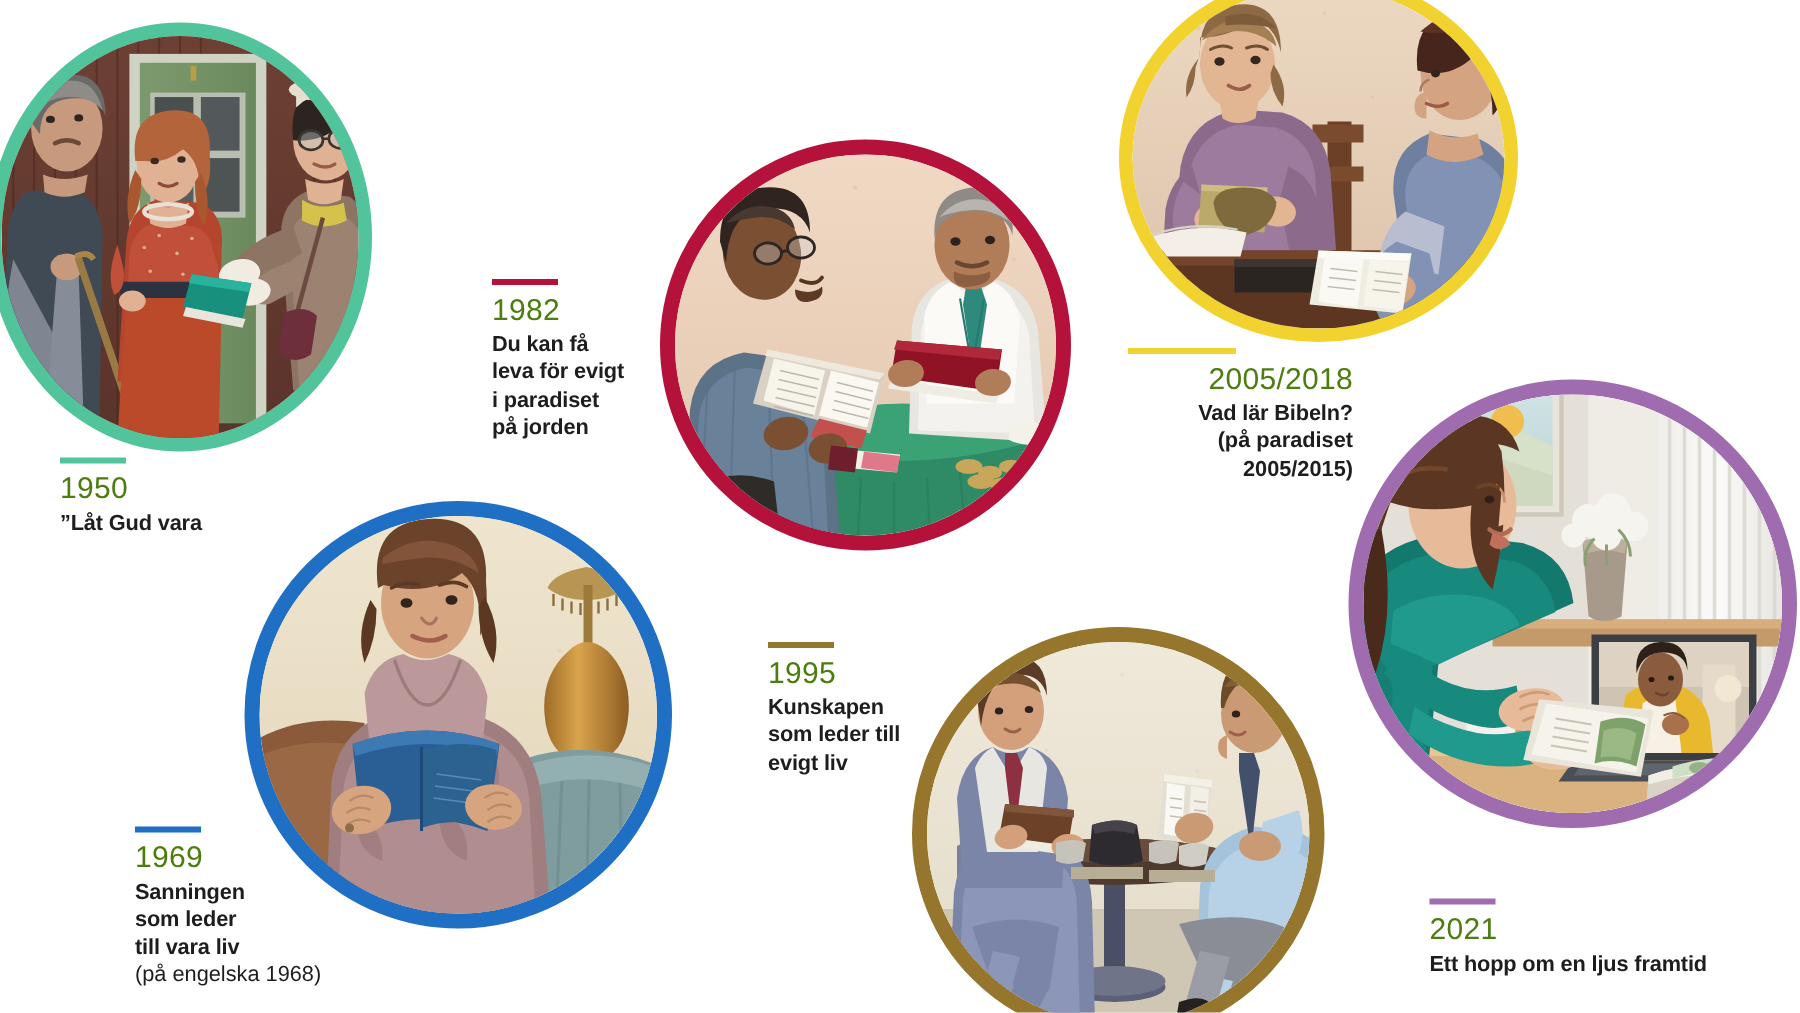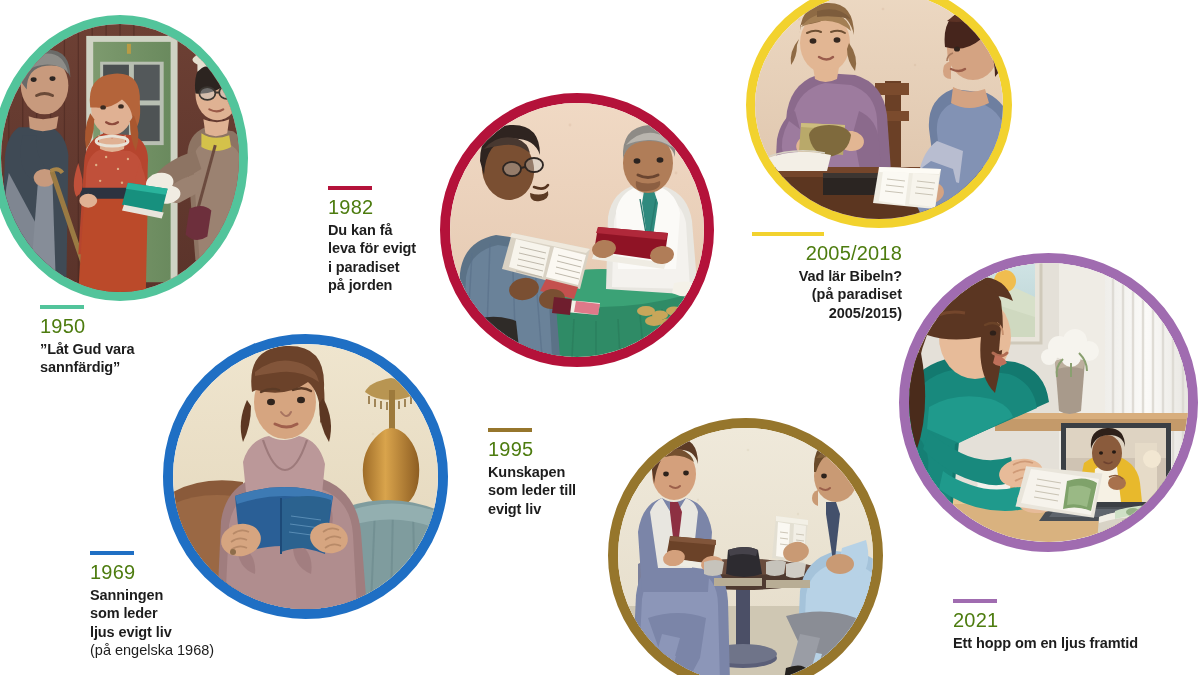--- a/index.html
+++ b/index.html
@@ -159,21 +159,20 @@
         </g>
       </g>
     </svg>
   </div>
 
   <div class="caption" style="left:40px;top:305px;width:190px;">
     <div class="rule" style="background:#52c49b;"></div>
     <div class="year">1950</div>
     <div class="title">
       <div>”Låt Gud vara</div>
-      <div>sannfärdig”</div>
     </div>
   </div>
 
   <div class="medallion" style="left:440px;top:93px;width:274px;height:274px;border:10px solid #b4123a;">
     <svg viewBox="0 0 254 254" preserveAspectRatio="xMidYMid slice">
       <defs>
         <linearGradient id="bg82" x1="0" y1="0" x2="0" y2="1">
           <stop offset="0" stop-color="#f0d9c4"></stop>
             <stop offset="1" stop-color="#e3c6ae"></stop>
         </linearGradient>
@@ -442,21 +441,21 @@
       </g>
     </svg>
   </div>
 
   <div class="caption" style="left:90px;top:551px;width:135px;">
     <div class="rule" style="background:#1f6fc4;"></div>
     <div class="year">1969</div>
     <div class="title">
       <div>Sanningen</div>
       <div>som leder</div>
-      <div>ljus evigt liv</div>
+      <div>till vara liv</div>
     </div>
     <div class="subtitle">(på engelska 1968)</div>
   </div>
 
   <div class="medallion" style="left:608px;top:418px;width:275px;height:275px;border:10px solid #96762c;">
     <svg viewBox="0 0 255 255" preserveAspectRatio="xMidYMid slice">
       <defs>
         <linearGradient id="bg95" x1="0" y1="0" x2="0" y2="1">
           <stop offset="0" stop-color="#efe9da"></stop>
             <stop offset="1" stop-color="#e4dbc8"></stop>
@@ -546,21 +545,21 @@
       <path d="M110 122q18-6 30 0l4 24q-18 6-36 0z" fill="#2d2b30"></path>
       <path d="M110 122q18-6 30 0l-2 6q-14-4-26 0z" fill="#45424a"></path>
       <path d="M86 134q12-4 20 0l-2 12q-10 4-18 0z" fill="#c6c3bb"></path>
       <path d="M148 134q12-4 20 0l-2 12q-10 4-18 0z" fill="#c6c3bb"></path>
       <path d="M168 136q12-4 20 0l-2 12q-10 4-18 0z" fill="#d0cdc5"></path>
       <path d="M96 150h48v8H96z" fill="#b8ad95"></path>
       <path d="M148 152h44v8h-44z" fill="#b8ad95"></path>
     </svg>
   </div>
 
-  <div class="caption" style="left:488px;top:428px;width:110px;">
+  <div class="caption" style="left:512px;top:428px;width:110px;">
     <div class="rule" style="background:#96762c;"></div>
     <div class="year">1995</div>
     <div class="title">
       <div>Kunskapen</div>
       <div>som leder till</div>
       <div>evigt liv</div>
     </div>
   </div>
 
   <div class="medallion" style="left:899px;top:253px;width:299px;height:299px;border:10px solid #a06cb0;">

